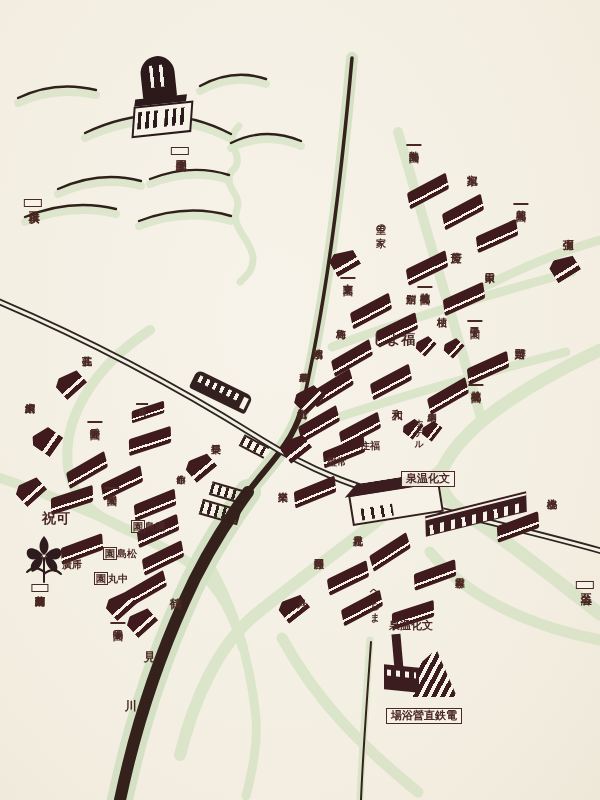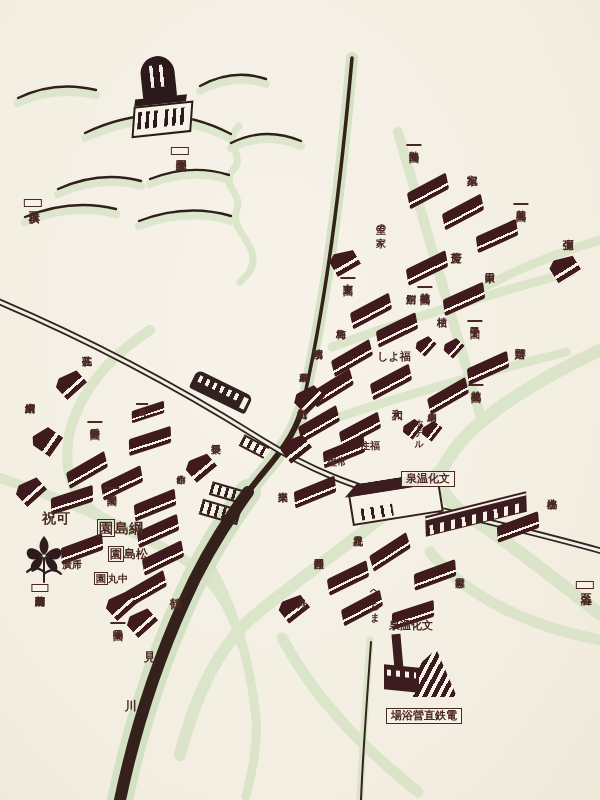--- a/index.html
+++ b/index.html
@@ -236,38 +236,38 @@
       <div class="lbl v" style="left: 348px; top: 276px; font-size: 10px;"><span>東</span><span>京</span><span class="boxchar">園</span></div>
       <div class="lbl v" style="left: 425px; top: 285px; font-size: 10px;"><span>桃</span><span>花</span><span class="boxchar">園</span></div>
       <div class="lbl v" style="left: 411px; top: 286px; font-size: 10px;">別館</div>
       <div class="lbl v" style="left: 442px; top: 309px; font-size: 10px;">桔梗</div>
       <div class="lbl v" style="left: 475px; top: 319px; font-size: 10px;"><span>甲</span><span>子</span><span class="boxchar">園</span></div>
       <div class="lbl v" style="left: 519px; top: 340px; font-size: 11px;">嬉野</div>
       <div class="lbl v" style="left: 341px; top: 321px; font-size: 10px;">梅島</div>
       <div class="lbl v" style="left: 318px; top: 341px; font-size: 10px;">水明樓</div>
       <div class="lbl v" style="left: 304px; top: 366px; font-size: 9px;">綱島莊</div>
       <div class="lbl v" style="left: 302px; top: 401px; font-size: 10px;">桃山</div>
-      <div class="lbl h" style="left: 394px; top: 351px; font-size: 11px;">しよ福</div>
+      <div class="lbl h" style="left: 394px; top: 332px; font-size: 14px;">しよ福</div>
       <div class="lbl v" style="left: 396px; top: 400px; font-size: 11px;">大和</div>
       <div class="lbl v" style="left: 432px; top: 406px; font-size: 9px;">綱島</div>
       <div class="lbl v" style="left: 419px; top: 413px; font-size: 9px;">ホテル</div>
       <div class="lbl v" style="left: 476px; top: 383px; font-size: 10px;"><span>桃</span><span>花</span><span class="boxchar">園</span></div>
       <div class="lbl h" style="left: 370px; top: 440px; font-size: 10px;">住福</div>
       <div class="lbl h" style="left: 337px; top: 456px; font-size: 10px;">盤常</div>
       <div class="lbl v" style="left: 283px; top: 484px; font-size: 10px;">來樂</div>
       <div class="lbl v" style="left: 216px; top: 436px; font-size: 10px;">長樂</div>
       <div class="lbl v" style="left: 181px; top: 468px; font-size: 9px;">小命館</div>
       <div class="lbl v" style="left: 87px; top: 348px; font-size: 10px;">孔雀莊</div>
       <div class="lbl v" style="left: 30px; top: 395px; font-size: 10px;">大綱館</div>
       <div class="lbl v" style="left: 95px; top: 420px; font-size: 10px;"><span>靜</span><span>香</span><span class="boxchar">園</span></div>
       <div class="lbl v" style="left: 141px; top: 402px; font-size: 7px;"><span>末</span><span>廣</span><span class="boxchar">園</span></div>
       <div class="lbl v" style="left: 112px; top: 486px; font-size: 10px;"><span>樂</span><span class="boxchar">園</span></div>
       <div class="lbl h" style="left: 56px; top: 511px; font-size: 14px; text-align: center;">祝可</div>
-      <div class="lbl h" style="left: 120px; top: 521px; font-size: 14px; text-align: center;"><span class="boxchar">園</span><span>島</span><span>綱</span></div>
-      <div class="lbl h" style="left: 128px; top: 548px; font-size: 12px;"><span class="boxchar">園</span><span>島</span><span>松</span></div>
+      <div class="lbl h" style="left: 148px; top: 521px; font-size: 10px; text-align: center;"><span class="boxchar">園</span><span>島</span><span>綱</span></div>
+      <div class="lbl h" style="left: 120px; top: 548px; font-size: 10px;"><span class="boxchar">園</span><span>島</span><span>松</span></div>
       <div class="lbl h" style="left: 111px; top: 573px; font-size: 10px;"><span class="boxchar">園</span><span>丸</span><span>中</span></div>
       <div class="lbl h" style="left: 72px; top: 559px; font-size: 10px;">廣乕</div>
       <div class="lbl v" style="left: 118px; top: 621px; font-size: 10px;"><span>鳴</span><span>子</span><span class="boxchar">園</span></div>
       <div class="lbl v" style="left: 552px; top: 491px; font-size: 10px;">洗心樓</div>
       <div class="lbl v" style="left: 460px; top: 570px; font-size: 10px;">春日家</div>
       <div class="lbl v" style="left: 358px; top: 528px; font-size: 10px;">祝月庵</div>
       <div class="lbl v" style="left: 319px; top: 551px; font-size: 10px;">靜岡屋</div>
       <div class="lbl v" style="left: 302px; top: 590px; font-size: 10px;">入舟</div>
       <div class="lbl v" style="left: 375px; top: 583px; font-size: 10px;">へちま</div>
       <div class="lbl h" style="left: 411px; top: 620px; font-size: 11px;">泉温化文</div>

